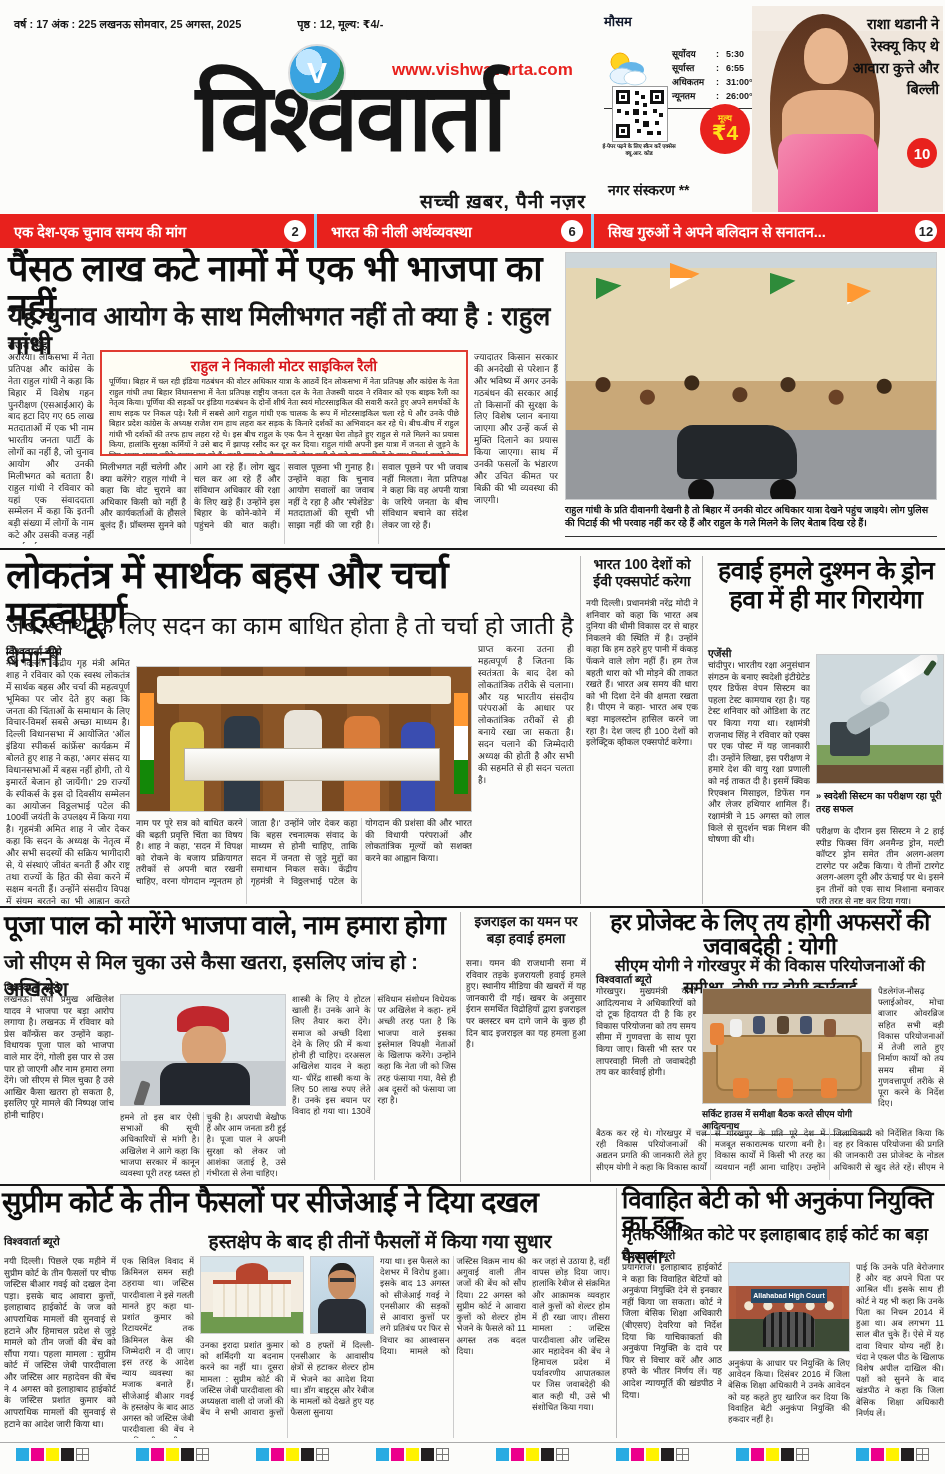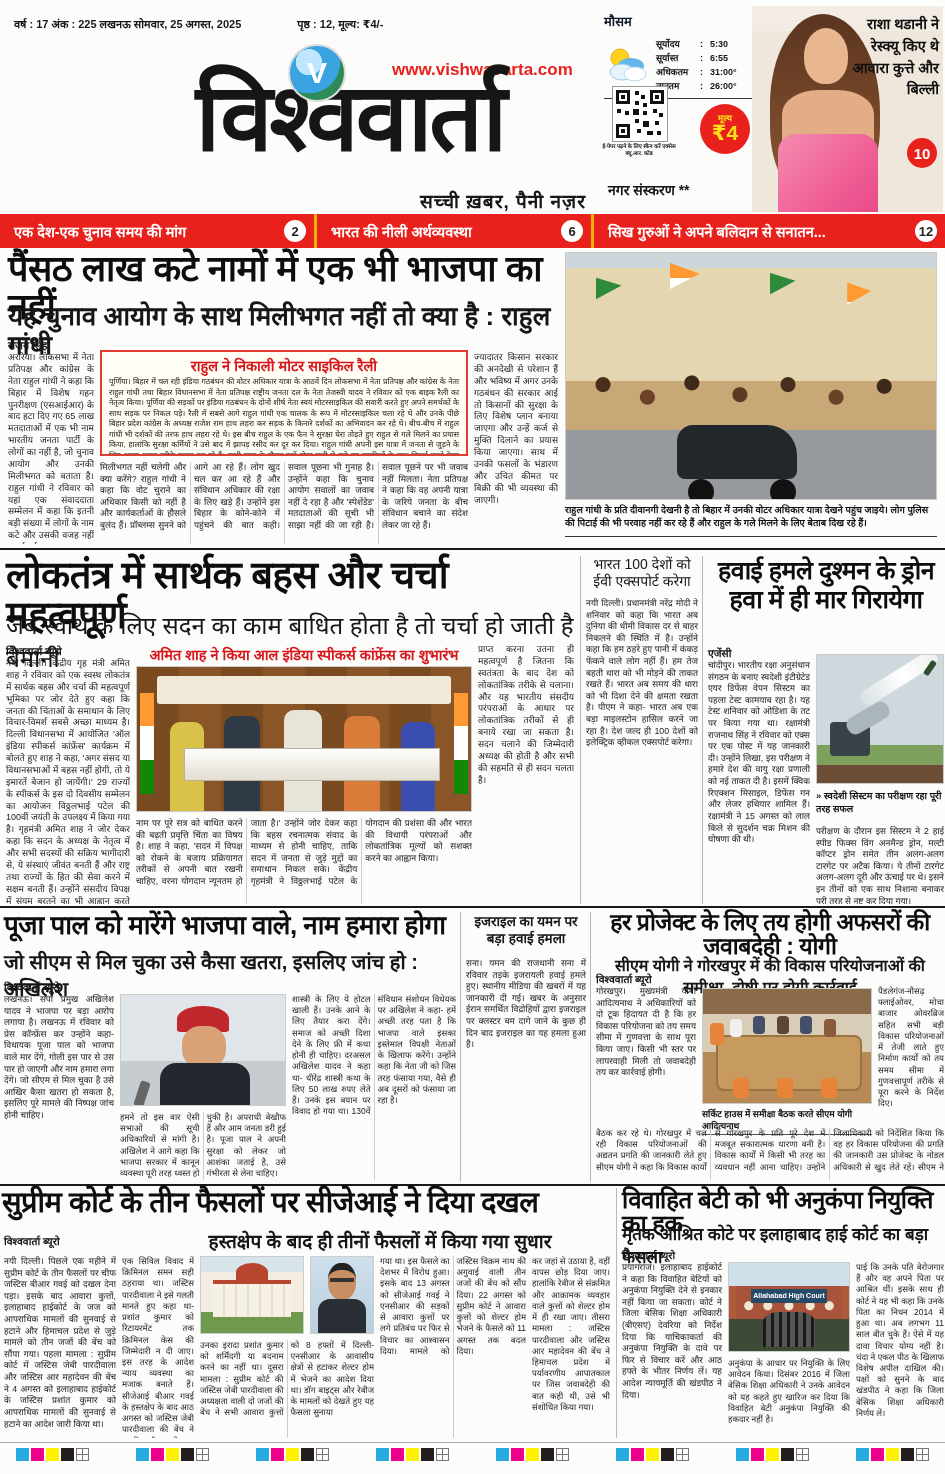--- a/index.html
+++ b/index.html
@@ -16,21 +16,21 @@
   .mast-title{top:64px;left:0;width:700px;text-align:center;font-size:94px;font-weight:900;
               letter-spacing:-3px;line-height:1.15;}
   .globe{top:44px;left:288px;width:54px;height:54px;border-radius:50%;
          background:radial-gradient(circle at 35% 30%,#bfe6ff 0 25%,#3aa3e0 26% 60%,#2e8b57 61% 100%);
          display:flex;align-items:center;justify-content:center;font-weight:900;font-size:30px;color:#fff;
          border:2px solid #ddd;z-index:5;}
   .website{top:60px;left:392px;color:#e8211d;font-weight:bold;font-size:17px;}
   .tagline{top:188px;left:420px;font-size:19px;font-weight:bold;letter-spacing:1px;}
   .weather{top:12px;left:604px;width:154px;border-bottom:1.5px solid #333;padding-bottom:4px;}
   .weather-title{color:#0f172a;font-weight:bold;font-size:13px;}
-  .weather-flex{display:flex;gap:6px;margin-top:8px;align-items:center;}
+  .weather-flex{display:flex;gap:22px;margin-top:18px;}
   .wrow{display:flex;font-size:9px;font-weight:bold;line-height:1.55;}
   .wrow .wl{width:44px;} .wrow .wc{width:10px;}
   .qr{top:86px;left:612px;width:54px;height:54px;background:#fff;border:1px solid #999;}
   .qr-cap{top:143px;left:596px;width:86px;font-size:5.5px;text-align:center;line-height:1.35;font-weight:bold;}
   .price{top:104px;left:700px;width:50px;height:50px;border-radius:50%;background:#e8211d;
          display:flex;flex-direction:column;align-items:center;justify-content:center;color:#ffe11a;}
   .price .pl{font-size:8.5px;font-weight:bold;line-height:1;}
   .price .pv{font-size:21px;font-weight:900;line-height:1.05;}
   .edition{top:180px;left:608px;font-size:14px;font-weight:bold;}
   .promo{top:6px;left:752px;width:191px;height:206px;background:#f6efe7;overflow:hidden;z-index:4;}
@@ -43,21 +43,21 @@
   .dress{position:absolute;left:26px;top:128px;width:100px;height:78px;border-radius:18px 18px 0 0;
          background:linear-gradient(135deg,#f48cb0,#ef5f96 60%,#e84a88);}
   .promo-text{position:absolute;right:4px;top:8px;width:96px;text-align:right;font-size:14.5px;
               font-weight:bold;line-height:1.5;color:#101010;}
   .promo-page{position:absolute;right:6px;bottom:44px;width:30px;height:30px;border-radius:50%;
               background:#e8211d;color:#fff;font-weight:900;font-size:15px;display:flex;
               align-items:center;justify-content:center;}
   
   .strip{top:214px;left:0;width:945px;height:34px;background:#e8211d;display:flex;z-index:1;}
   .tz{display:flex;align-items:center;color:#fff;font-weight:bold;font-size:14.5px;
-      padding:0 8px 0 14px;border-right:3px solid #eab308;justify-content:space-between;}
+      padding:0 8px 0 14px;border-right:3px solid #7dd3fc;justify-content:space-between;}
   .tz:last-child{border-right:none;}
   .tnum{width:22px;height:22px;border-radius:50%;background:#fff;color:#222;font-size:13px;
         font-weight:900;display:flex;align-items:center;justify-content:center;margin-left:8px;flex:none;}
   
   .lead-hl{top:250px;left:8px;width:552px;font-size:36px;line-height:1.05;}
   .lead-sub{top:302px;left:8px;width:552px;font-size:26px;font-weight:bold;line-height:1.1;}
   .box{top:350px;left:100px;width:368px;height:106px;border:2px solid #e03c31;background:#fffdf4;
        padding:3px 7px;box-sizing:border-box;overflow:hidden;}
   .box-title{color:#d6171c;font-weight:bold;font-size:14.5px;text-align:center;}
   .box-body{font-size:7.8px;text-align:justify;line-height:1.35;margin-top:2px;}
@@ -213,40 +213,39 @@
 
   <div class="jt" style="top:352px;left:474px;width:84px;height:192px;font-size:9px;">ज्यादातर किसान सरकार की अनदेखी से परेशान हैं और भविष्य में अगर उनके गठबंधन की सरकार आई तो किसानों की सुरक्षा के लिए विशेष प्लान बनाया जाएगा और उन्हें कर्ज से मुक्ति दिलाने का प्रयास किया जाएगा। साथ में उनकी फसलों के भंडारण और उचित कीमत पर बिक्री की भी व्यवस्था की जाएगी।</div>
   <div class="jt" style="top:462px;left:100px;width:368px;height:82px;font-size:8.8px;column-count:4;column-gap:8px;column-rule:1px solid #ccc;">मिलीभगत नहीं चलेगी और क्या करेंगे? राहुल गांधी ने कहा कि वोट चुराने का अधिकार किसी को नहीं है और कार्यकर्ताओं के हौसले बुलंद हैं। प्रॉब्लम्स सुनने को आगे आ रहे हैं। लोग खुद चल कर आ रहे हैं और संविधान अधिकार की रक्षा के लिए खड़े हैं। उन्होंने इस बिहार के कोने-कोने में पहुंचने की बात कही। सवाल पूछना भी गुनाह है। उन्होंने कहा कि चुनाव आयोग सवालों का जवाब नहीं दे रहा है और 'स्पेशेंडेड' मतदाताओं की सूची भी साझा नहीं की जा रही है। सवाल पूछने पर भी जवाब नहीं मिलता। नेता प्रतिपक्ष ने कहा कि वह अपनी यात्रा के जरिये जनता के बीच संविधान बचाने का संदेश लेकर जा रहे हैं।</div>
 
   <div class="rule" style="top:548px;left:0;width:945px;height:2px;"></div>
 
   <div class="abs hl" style="top:556px;left:6px;width:570px;font-size:38px;line-height:1.05;">लोकतंत्र में सार्थक बहस और चर्चा महत्वपूर्ण</div>
   <div class="abs" style="top:608px;left:6px;width:570px;font-size:24px;font-weight:normal;">जब स्वार्थ के लिए सदन का काम बाधित होता है तो चर्चा हो जाती है बेमानी</div>
   <div class="abs byline" style="top:644px;left:6px;">विश्ववार्ता ब्यूरो</div>
   <div class="jt" style="top:658px;left:6px;width:124px;height:246px;font-size:9px;">नयी दिल्ली। केंद्रीय गृह मंत्री अमित शाह ने रविवार को एक स्वस्थ लोकतंत्र में सार्थक बहस और चर्चा की महत्वपूर्ण भूमिका पर जोर देते हुए कहा कि जनता की चिंताओं के समाधान के लिए विचार-विमर्श सबसे अच्छा माध्यम है। दिल्ली विधानसभा में आयोजित 'ऑल इंडिया स्पीकर्स कांफ्रेंस' कार्यक्रम में बोलते हुए शाह ने कहा, 'अगर संसद या विधानसभाओं में बहस नहीं होगी, तो ये इमारतें बेजान हो जायेंगी।' 29 राज्यों के स्पीकर्स के इस दो दिवसीय सम्मेलन का आयोजन विठ्ठलभाई पटेल की 100वीं जयंती के उपलक्ष्य में किया गया है। गृहमंत्री अमित शाह ने जोर देकर कहा कि सदन के अध्यक्ष के नेतृत्व में और सभी सदस्यों की सक्रिय भागीदारी से, ये संस्थाएं जीवंत बनती हैं और राष्ट्र तथा राज्यों के हित की सेवा करने में सक्षम बनती हैं। उन्होंने संसदीय विपक्ष में संयम बरतने का भी आह्वान करते हुए कहा कि लोकतंत्र में प्रतीकात्मक विरोध का अपना स्थान है, लेकिन विरोध के</div>
-  <div class="abs kicker" style="top:644px;left:136px;width:336px;font-size:14.5px;">अमित शाह ने किया आल इंडिया स्पीकर्स कांफ्रेंस का शुभारंभ</div>
 
   <div class="photo" style="left:136px;top:666px;width:336px;height:146px;
        background:repeating-linear-gradient(90deg,#7a4a21 0 42px,#8a5527 42px 84px);">
     <div class="photo-shape" style="left:6%;top:6%;width:88%;height:20%;background:#f2ead8;border-radius:3px;"></div>
     <div class="photo-shape" style="left:1%;top:18%;width:14px;height:70%;background:linear-gradient(180deg,#ff9933 33%,#fff 33% 66%,#138808 66%);"></div>
     <div class="photo-shape" style="right:1%;top:18%;width:14px;height:70%;background:linear-gradient(180deg,#ff9933 33%,#fff 33% 66%,#138808 66%);"></div>
     <div class="photo-shape" style="left:10%;top:38%;width:34px;height:62%;background:#d8c24a;border-radius:10px 10px 0 0;"></div>
     <div class="photo-shape" style="left:26%;top:34%;width:36px;height:66%;background:#2f3a46;border-radius:10px 10px 0 0;"></div>
     <div class="photo-shape" style="left:44%;top:30%;width:38px;height:70%;background:#e9e4da;border-radius:10px 10px 0 0;"></div>
     <div class="photo-shape" style="left:62%;top:34%;width:36px;height:66%;background:#d97c3a;border-radius:10px 10px 0 0;"></div>
     <div class="photo-shape" style="left:79%;top:38%;width:34px;height:62%;background:#3a4db0;border-radius:10px 10px 0 0;"></div>
     <div class="photo-shape" style="left:14%;top:56%;width:76%;height:22%;background:linear-gradient(180deg,#fdfdfb,#e3ded2);border:1px solid #b9b19f;"></div>
   </div>
   <div class="jt" style="top:818px;left:136px;width:336px;height:86px;font-size:8.8px;column-count:3;column-gap:8px;column-rule:1px solid #ccc;">नाम पर पूरे सत्र को बाधित करने की बढ़ती प्रवृत्ति चिंता का विषय है। शाह ने कहा, 'सदन में विपक्ष को रोकने के बजाय प्रक्रियागत तरीकों से अपनी बात रखनी चाहिए, वरना योगदान न्यूनतम हो जाता है।' उन्होंने जोर देकर कहा कि बहस रचनात्मक संवाद के माध्यम से होनी चाहिए, ताकि सदन में जनता से जुड़े मुद्दों का समाधान निकल सके। केंद्रीय गृहमंत्री ने विठ्ठलभाई पटेल के योगदान की प्रशंसा की और भारत की विधायी परंपराओं और लोकतांत्रिक मूल्यों को सशक्त करने का आह्वान किया।</div>
   <div class="jt" style="top:644px;left:478px;width:96px;height:260px;font-size:9px;">प्राप्त करना उतना ही महत्वपूर्ण है जितना कि स्वतंत्रता के बाद देश को लोकतांत्रिक तरीके से चलाना। और यह भारतीय संसदीय परंपराओं के आधार पर लोकतांत्रिक तरीकों से ही बनाये रखा जा सकता है। सदन चलाने की जिम्मेदारी अध्यक्ष की होती है और सभी की सहमति से ही सदन चलता है।</div>
 
   <div class="vrule" style="left:580px;top:556px;height:348px;"></div>
 
-  <div class="abs" style="top:556px;left:586px;width:112px;font-size:14px;font-weight:400;text-align:center;line-height:1.2;">भारत 100 देशों को ईवी एक्सपोर्ट करेगा</div>
+  <div class="abs" style="top:556px;left:586px;width:112px;font-size:14px;font-weight:700;text-align:center;line-height:1.2;">भारत 100 देशों को ईवी एक्सपोर्ट करेगा</div>
   <div class="jt" style="top:598px;left:586px;width:112px;height:306px;font-size:8.8px;">नयी दिल्ली। प्रधानमंत्री नरेंद्र मोदी ने शनिवार को कहा कि भारत अब दुनिया की धीमी विकास दर से बाहर निकलने की स्थिति में है। उन्होंने कहा कि हम ठहरे हुए पानी में कंकड़ फेंकने वाले लोग नहीं हैं। हम तेज बहती धारा को भी मोड़ने की ताकत रखते हैं। भारत अब समय की धारा को भी दिशा देने की क्षमता रखता है। पीएम ने कहा- भारत अब एक बड़ा माइलस्टोन हासिल करने जा रहा है। देश जल्द ही 100 देशों को इलेक्ट्रिक व्हीकल एक्सपोर्ट करेगा।</div>
 
   <div class="vrule" style="left:702px;top:556px;height:348px;"></div>
 
   <div class="abs hl" style="top:556px;left:708px;width:236px;font-size:25px;text-align:center;line-height:1.15;">हवाई हमले दुश्मन के ड्रोन हवा में ही मार गिरायेगा</div>
   <div class="abs byline" style="top:646px;left:708px;">एजेंसी</div>
   <div class="jt" style="top:660px;left:708px;width:102px;height:244px;font-size:8.8px;">चांदीपुर। भारतीय रक्षा अनुसंधान संगठन के बनाए स्वदेशी इंटीग्रेटेड एयर डिफेंस वेपन सिस्टम का पहला टेस्ट कामयाब रहा है। यह टेस्ट शनिवार को ओडिशा के तट पर किया गया था। रक्षामंत्री राजनाथ सिंह ने रविवार को एक्स पर एक पोस्ट में यह जानकारी दी। उन्होंने लिखा, इस परीक्षण ने हमारे देश की वायु रक्षा प्रणाली को नई ताकत दी है। इसमें क्विक रिएक्शन मिसाइल, डिफेंस गन और लेजर हथियार शामिल हैं। रक्षामंत्री ने 15 अगस्त को लाल किले से सुदर्शन चक्र मिशन की घोषणा की थी।</div>
 
   <div class="photo" style="left:816px;top:654px;width:128px;height:130px;
        background:linear-gradient(180deg,#cfd9dd 0 70%,#7da05c 70% 86%,#6b4e35 86% 100%);">

